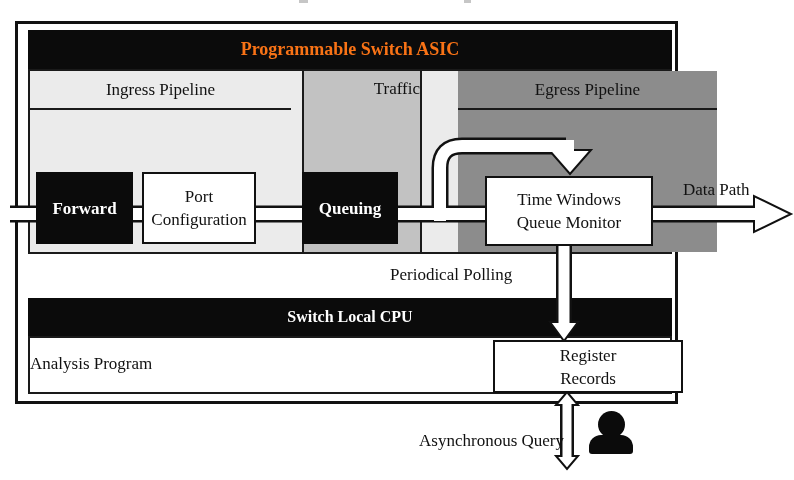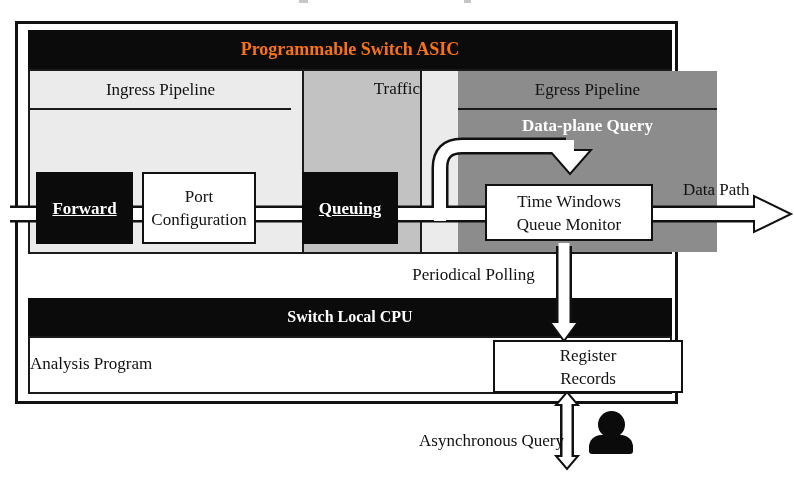--- a/index.html
+++ b/index.html
@@ -25,29 +25,29 @@
            font-weight:700;font-size:16px;line-height:38px;text-align:center;z-index:1;}
   .analysis-row{left:28px;top:336px;width:644px;height:58px;background:#fff;border:2px solid #1a1a1a;z-index:1;}
   .analysis-label{position:absolute;left:0;right:0;top:16px;text-align:left;font-size:17px;}
 
   
   .arrows{left:0;top:0;width:794px;height:480px;z-index:5;pointer-events:none;}
 
   
   .block{z-index:10;display:flex;flex-direction:column;align-items:center;justify-content:center;
          font-size:17px;line-height:23px;text-align:center;}
-  .block.dark{background:#0b0b0b;color:#fff;font-weight:700;text-decoration:underline;}
+  .block.dark{background:#0b0b0b;color:#fff;font-weight:700;}
   .block.light{background:#fff;border:2px solid #111;}
   .forward{left:36px;top:172px;width:97px;height:72px;}
   .portcfg{left:142px;top:172px;width:114px;height:72px;}
   .queuing{left:302px;top:172px;width:96px;height:72px;text-align:center;}
-  .monitor{left:485px;top:184px;width:168px;height:57px;}
+  .monitor{left:485px;top:176px;width:168px;height:70px;}
   .register{left:493px;top:340px;width:190px;height:53px;border-width:2px;line-height:23px;z-index:11;}
   .lbl{z-index:10;font-size:17px;line-height:22px;white-space:nowrap;}
-  .lbl-polling{left:390px;top:264px;width:167px;text-align:center;}
+  .lbl-polling{left:390px;top:264px;width:167px;text-align:left;}
   .lbl-datapath{left:683px;top:179px;}
   .lbl-async{left:374px;top:430px;width:190px;text-align:right;}
 
   
   .person{left:589px;top:411px;width:44px;height:44px;z-index:10;}
   .person .head{width:27px;height:27px;border-radius:50%;background:#0b0b0b;margin:0 auto;}
   .person .body{position:absolute;left:0;top:24px;width:44px;height:19px;background:#0b0b0b;
                 border-radius:12px 12px 3px 3px;}
 
   
@@ -73,21 +73,20 @@
         <span>Ingress Pipeline</span>
       </div>
     </div>
     <div class="sec sec-tm">
       <div>Traffic</div>
     </div>
     <div class="sec sec-egress">
       <div class="sec-header">
         <span>Egress Pipeline</span>
       </div>
-      <div class="dpq">Data-plane Query</div>
     </div>
   </div>
 
   <div class="abs cpu-bar">
     <span>Switch Local CPU</span>
   </div>
   <div class="abs analysis-row">
     <div class="analysis-label">Analysis Program</div>
   </div>
 

